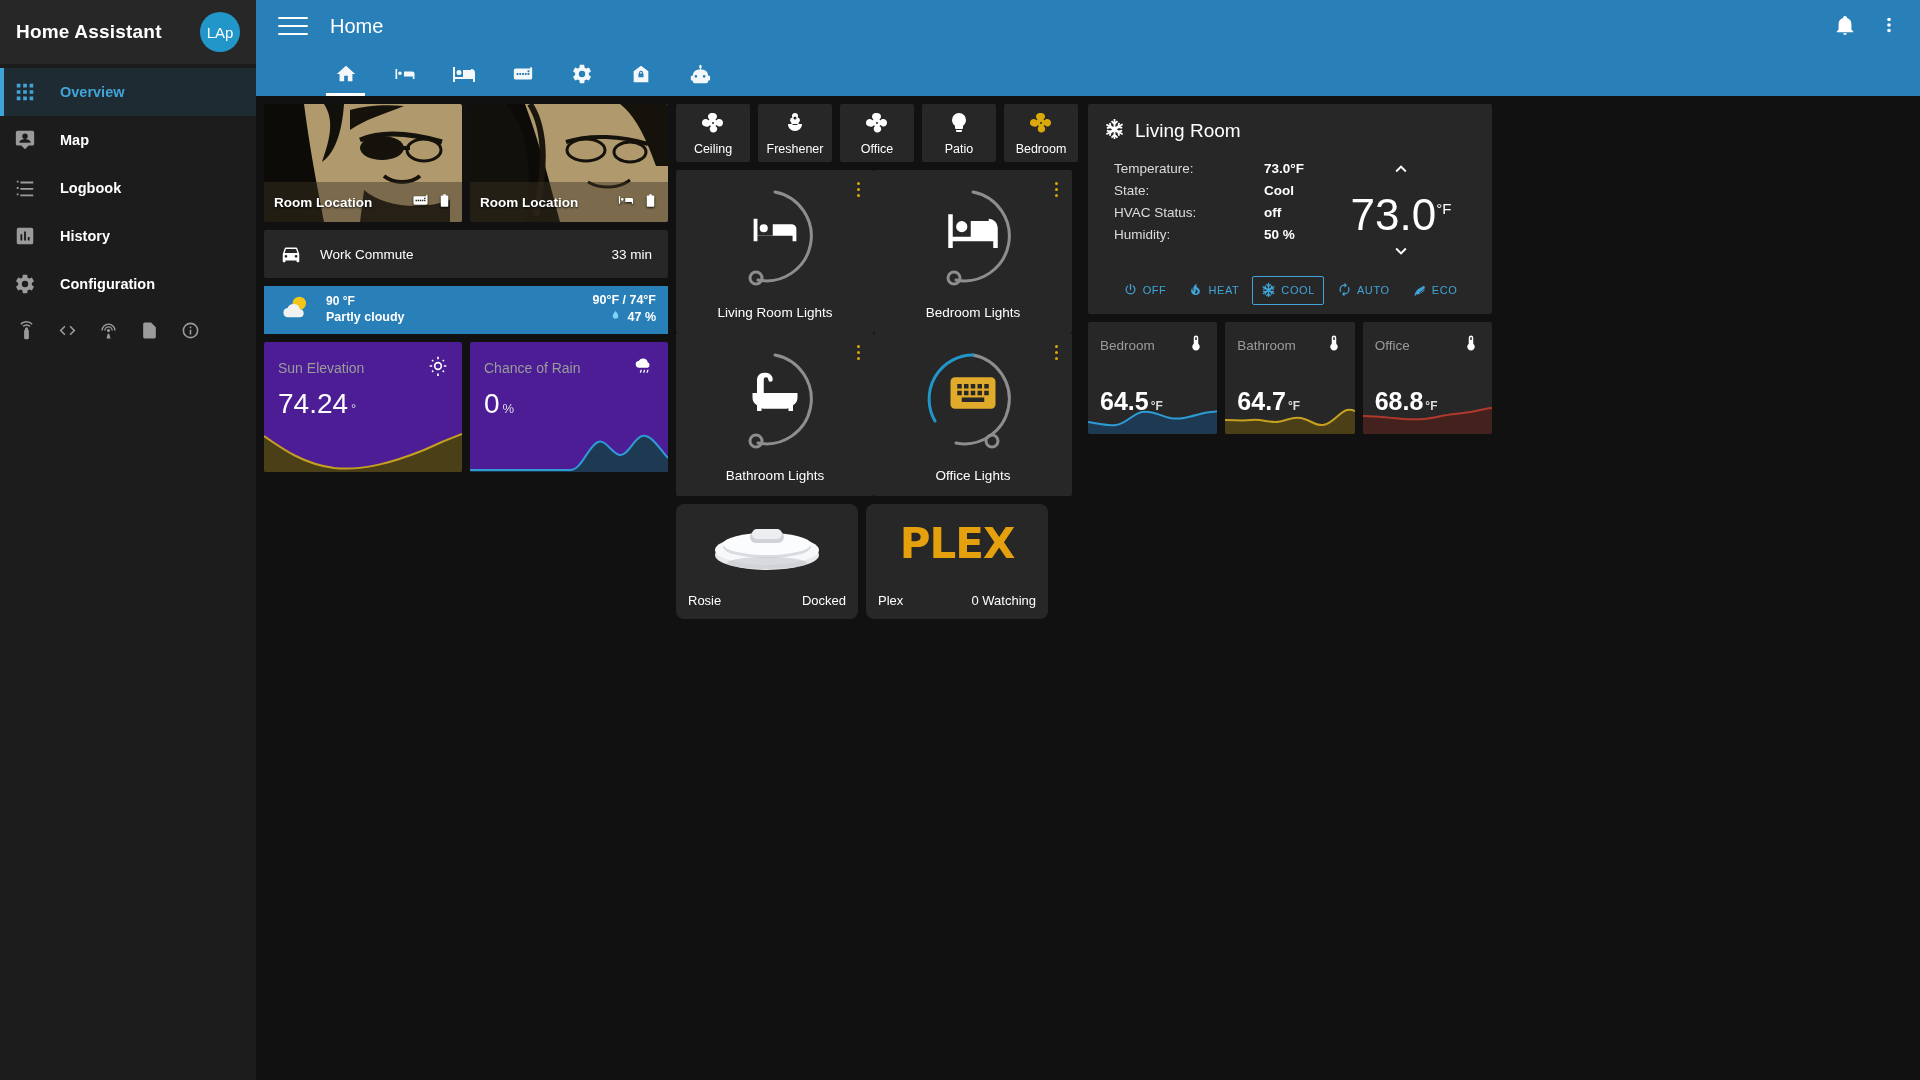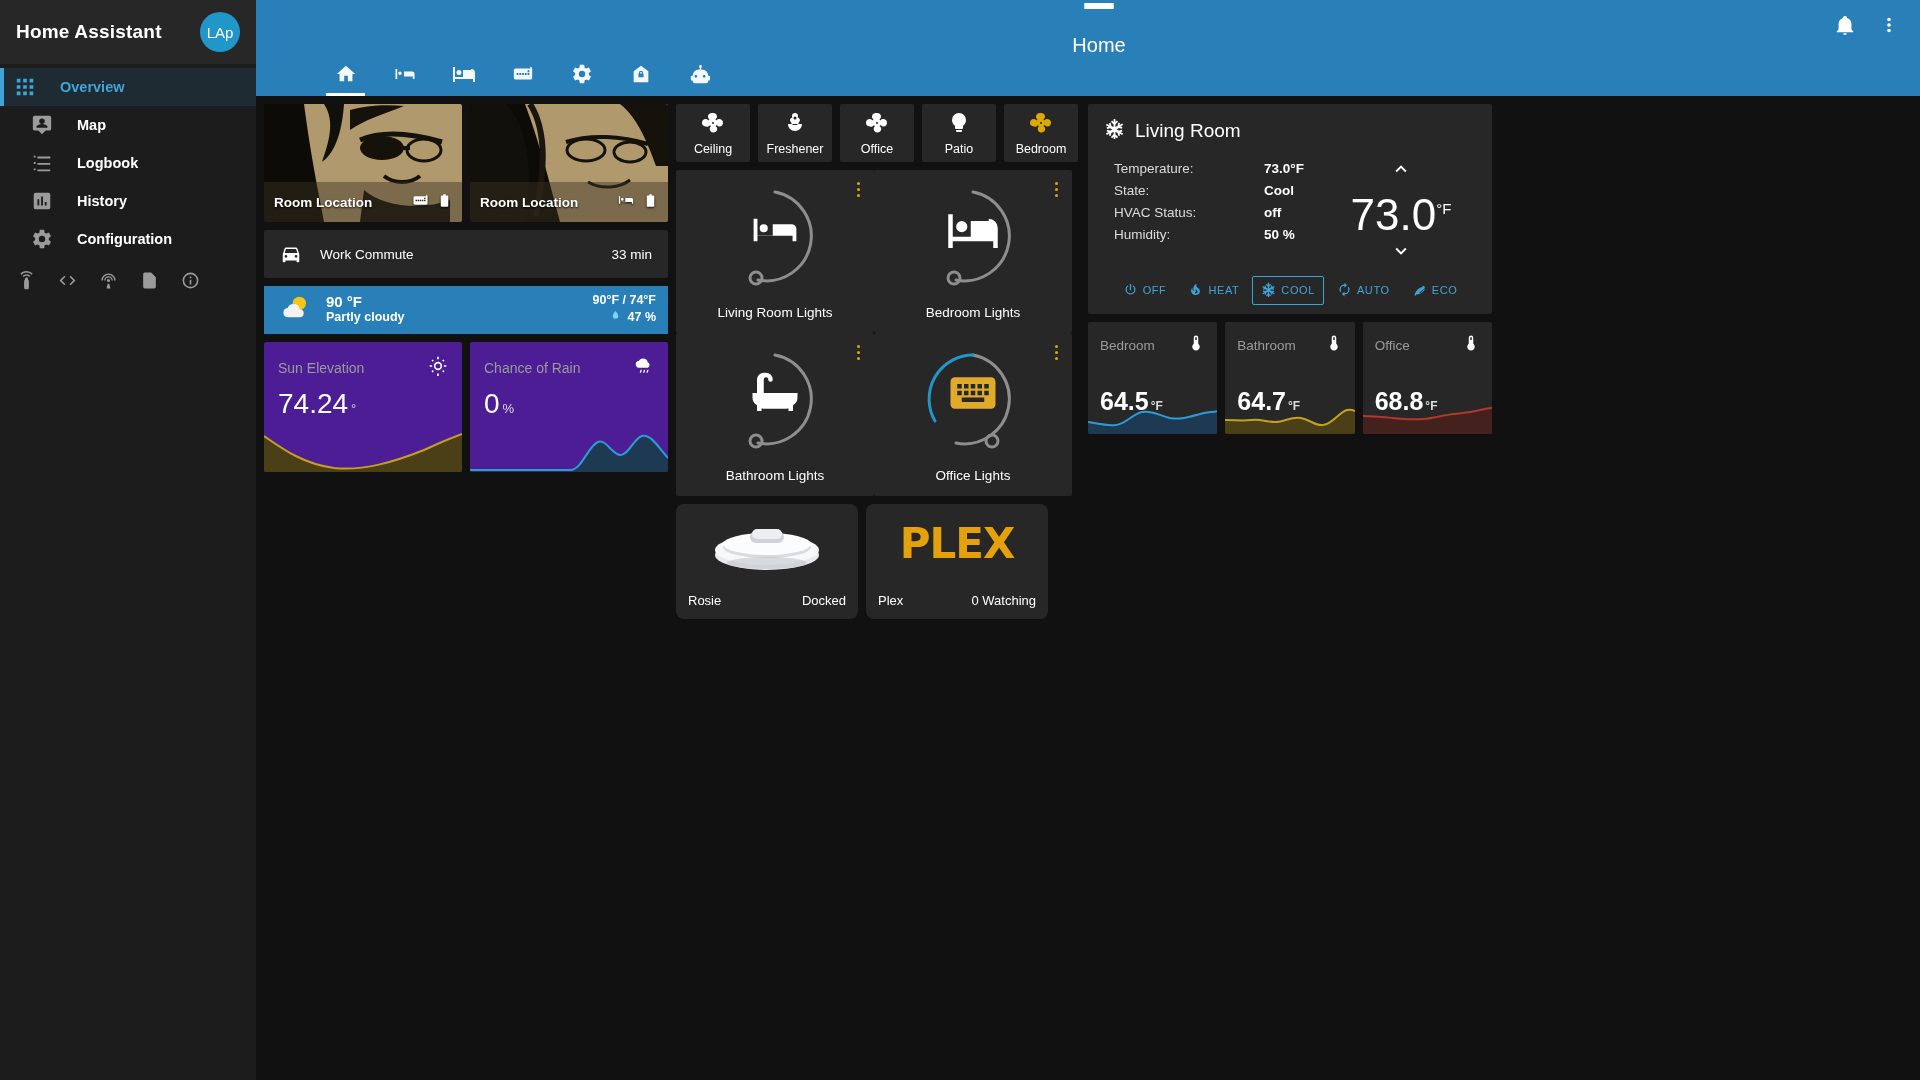--- a/index.html
+++ b/index.html
@@ -24,43 +24,43 @@
   }
   .sidebar-title { font-size: 19px; font-weight: bold; color: #fff; letter-spacing: .2px; }
   .avatar {
     width: 40px; height: 40px; border-radius: 50%;
     background: #2196c9; color: #fff; font-size: 15px;
     display: flex; align-items: center; justify-content: center;
     font-weight: 400;
   }
   .nav { padding-top: 4px; }
   .nav-item {
-    height: 38px; display: flex; align-items: center;
-    padding: 0 29px; gap: 22px; color: #ffffff;
+    height: 48px; display: flex; align-items: center;
+    padding: 0 12px; gap: 22px; color: #ffffff;
     font-size: 14.5px; font-weight: bold; cursor: pointer;
   }
   .nav-item .ic { width: 26px; height: 26px; display:flex; align-items:center; justify-content:center; }
   .nav-item .ic svg { fill: #9b9b9b; }
   .nav-item.active { background: #1f2b33; color: #41a4d8; border-left: 4px solid #41a4d8; padding-left: 8px; }
   .nav-item.active .ic svg { fill: #41a4d8; }
   .dev-title {
     color: #ffffff; font-size: 13.5px; font-weight: bold;
     padding: 26px 0 10px 16px;
   }
   .dev-icons { display: flex; gap: 0; padding: 0 6px; }
   .dev-icons .dic {
     width: 41px; height: 44px; display: flex; align-items: center; justify-content: center;
     cursor: pointer;
   }
   .dev-icons .dic svg { fill: #9b9b9b; }
 
   
   .main { flex: 1; display: flex; flex-direction: column; background: #111111; }
   .topbar { background: #2980b9; height: 96px; position: relative; flex: 0 0 96px; }
-  .topbar-row { height: 52px; display: flex; align-items: center; padding-left: 22px; gap: 22px; flex-direction: column; }
+  .topbar-row { height: 52px; display: flex; align-items: center; padding-left: 22px; gap: 22px; }
   .hamburger { width: 30px; height: 24px; display: flex; flex-direction: column; justify-content: space-between; padding: 3px 0; cursor: pointer; }
   .hamburger span { display: block; height: 2px; background: #fff; border-radius: 1px; }
   .page-title { font-size: 20px; color: #fff; }
   .topbar-right { position: absolute; right: 16px; top: 10px; display: flex; align-items: center; gap: 14px; }
   .topbar-right .tbi { width: 30px; height: 30px; display:flex; align-items:center; justify-content:center; cursor:pointer; }
   .topbar-right .tbi svg { fill: #ffffff; }
   .tabs { display: flex; align-items: flex-end; height: 44px; padding-left: 60px; gap: 0; }
   .tab {
     width: 59px; height: 44px; display: flex; align-items: center; justify-content: center;
     cursor: pointer; position: relative;
@@ -97,21 +97,21 @@
   .entity-row .er-ic svg { fill: #ffffff; }
   .entity-row .er-name { flex: 1; font-size: 13.5px; color: #fff; }
   .entity-row .er-val { font-size: 13.5px; color: #fff; }
 
   
   .weather {
     background: #2980b9; height: 48px; display: flex; align-items: center;
     padding: 0 12px 0 16px; cursor: pointer;
   }
   .weather-left { display: flex; align-items: center; gap: 14px; flex: 1; }
-  .weather-txt .wt1 { font-size: 15px; font-weight: bold; color: #fff; line-height: 15px; }
+  .weather-txt .wt1 { font-size: 12px; font-weight: bold; color: #fff; line-height: 15px; }
   .weather-txt .wt2 { font-size: 12.5px; font-weight: bold; color: #fff; line-height: 17px; }
   .weather-right { text-align: right; }
   .weather-right .wr1 { font-size: 12.5px; font-weight: bold; color: #fff; line-height: 15px; }
   .weather-right .wr2 { font-size: 12.5px; font-weight: bold; color: #fff; line-height: 17px; display:flex; align-items:center; justify-content:flex-end; gap:7px;}
 
   
   .sensors { display: flex; gap: 8px; }
   .sensor-card { width: 198px; height: 130px; background: #4c1d95; position: relative; overflow: hidden; border-radius: 2px; cursor: pointer; }
   .sc-head { display: flex; align-items: center; padding: 14px 14px 0 14px; }
   .sc-title { flex: 1; font-size: 14px; color: #9b9b9b; }

